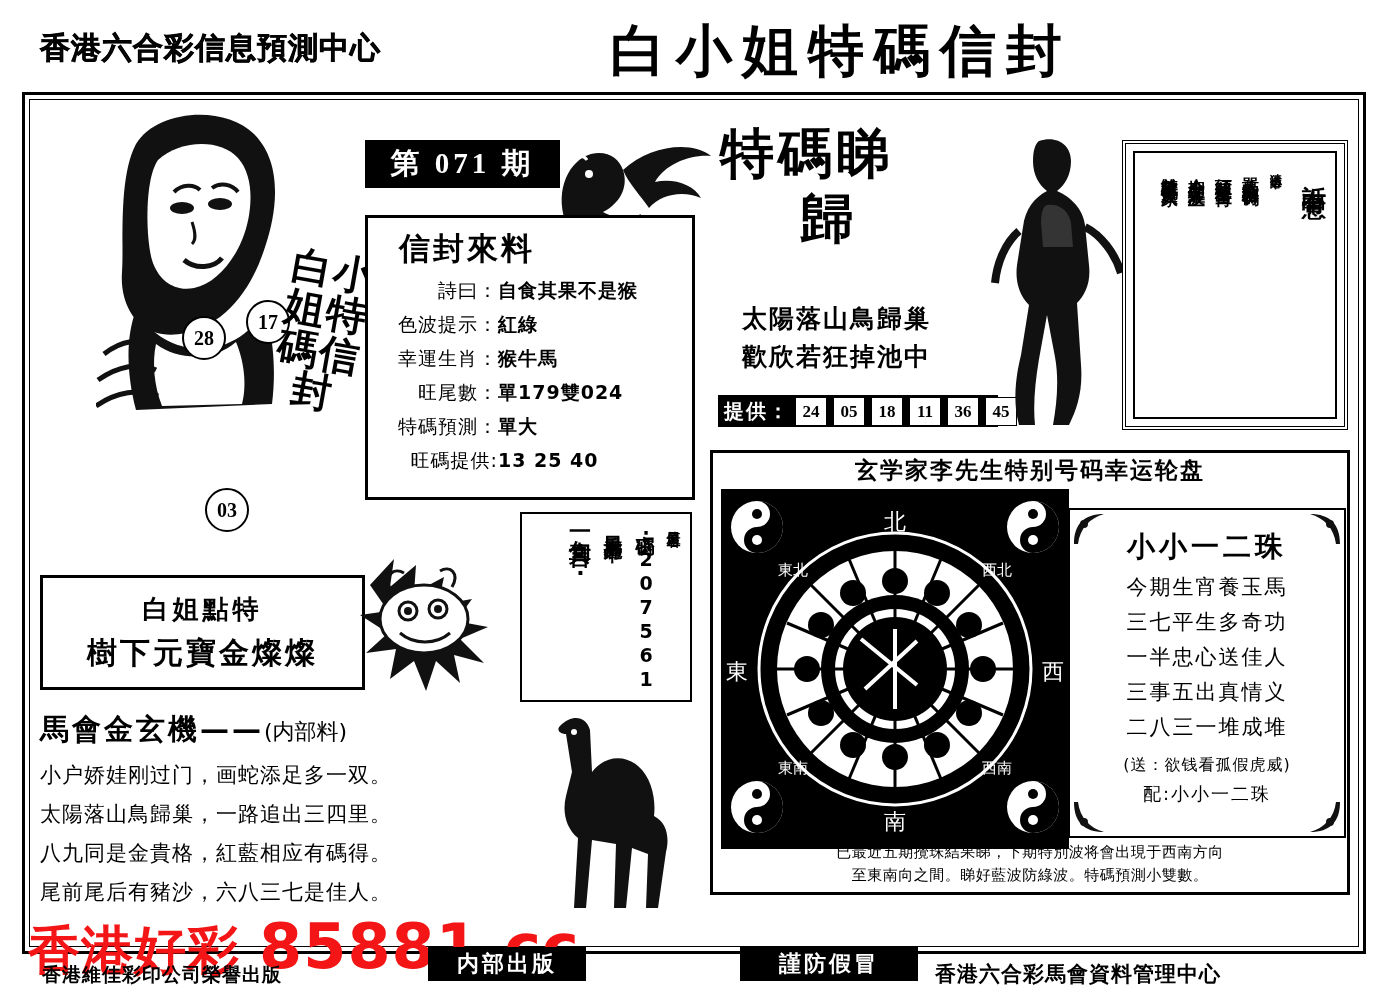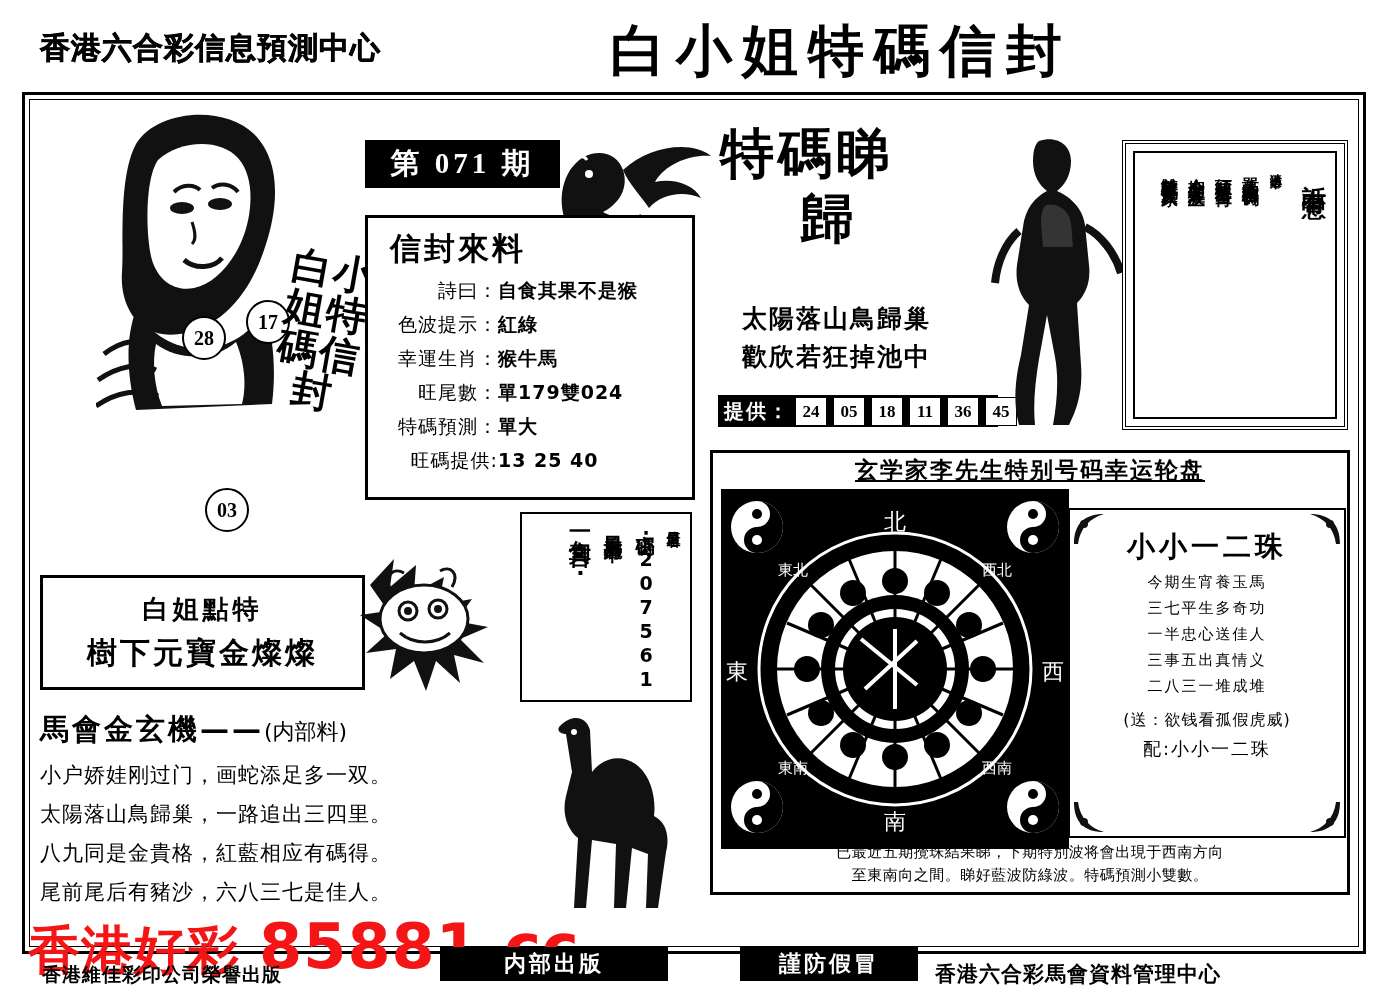--- a/index.html
+++ b/index.html
@@ -73,21 +73,21 @@
     font-size:29px;font-weight:bold;letter-spacing:4px;
     font-family:"Liberation Serif",serif;
   }
 
   
   .letterbox{
     position:absolute;left:365px;top:215px;width:330px;height:285px;
     border:3px solid #000;box-sizing:border-box;background:#fff;
   }
   .letterbox h3{
-    margin:10px 0 4px 0;text-align:left;padding-left:22px;
+    margin:10px 0 4px 0;text-align:left;padding-left:31px;
     font-size:31px;font-weight:bold;letter-spacing:3px;
   }
   .lrow{
     font-size:19px;padding:4px 0 4px 22px;letter-spacing:1px;
     white-space:nowrap;
   }
   .lrow .lbl{display:inline-block;width:108px;text-align:right;}
   .lrow .val{font-weight:bold;}
 
   
@@ -177,60 +177,60 @@
   .lady{position:absolute;left:985px;top:135px;width:150px;height:300px;}
 
   
   .wheel-panel{
     position:absolute;left:710px;top:450px;width:640px;height:445px;
     border:3px solid #000;box-sizing:border-box;background:#fff;
   }
   .wheel-head{
     position:absolute;left:0;top:0;width:100%;height:34px;
     display:flex;align-items:center;justify-content:center;
-    font-size:23px;font-weight:bold;letter-spacing:2px;text-decoration:underline;
+    font-size:23px;font-weight:bold;letter-spacing:2px;
   }
   .wheel-black{
     position:absolute;left:8px;top:36px;width:348px;height:360px;
     background:#000;
   }
   .wheel-foot{
     position:absolute;left:10px;right:10px;bottom:6px;
     font-size:15px;line-height:1.5;text-align:center;letter-spacing:0.5px;
   }
 
   
   .fax{
     position:absolute;left:1068px;top:508px;width:278px;height:330px;
     border:2px solid #000;box-sizing:border-box;background:#fff;
     text-align:center;
   }
   .fax h3{margin:18px 0 6px 0;font-size:28px;font-weight:bold;letter-spacing:4px;}
-  .fax .fline{font-size:15px;letter-spacing:2px;margin-top:7px;}
+  .fax .fline{font-size:21px;letter-spacing:2px;margin-top:7px;}
   .fax .fnote{font-size:16px;margin-top:14px;letter-spacing:1px;}
   .fax .fnote2{font-size:18px;margin-top:6px;letter-spacing:2px;}
   .corner{position:absolute;width:34px;height:34px;}
 
   
   .bigred{
     position:absolute;left:28px;top:910px;
     font-size:52px;font-weight:bold;color:#f41616;
     letter-spacing:1px;white-space:nowrap;
     font-family:"DejaVu Sans","Liberation Sans",sans-serif;
   }
   .bigred .num{font-size:62px;}
   .foot-pub{
     position:absolute;left:42px;top:962px;font-size:19px;font-weight:bold;letter-spacing:1px;
   }
   .foot-tag{
     position:absolute;height:34px;background:#000;color:#fff;
     display:flex;align-items:center;justify-content:center;
     font-size:22px;font-weight:bold;letter-spacing:3px;
   }
-  #footTag1{left:440px;top:947px;width:228px;text-align:center;}
+  #footTag1{left:428px;top:947px;width:158px;text-align:center;}
   #footTag2{left:740px;top:947px;width:178px;}
   .foot-right{
     position:absolute;left:935px;top:960px;font-size:21px;font-weight:bold;letter-spacing:1px;
   }
 
   .camel{position:absolute;left:520px;top:712px;width:180px;height:200px;}
   .squirrel{position:absolute;left:545px;top:130px;width:180px;height:120px;}
   .dragon{position:absolute;left:360px;top:515px;width:165px;height:185px;}
 </style>
 </head>

